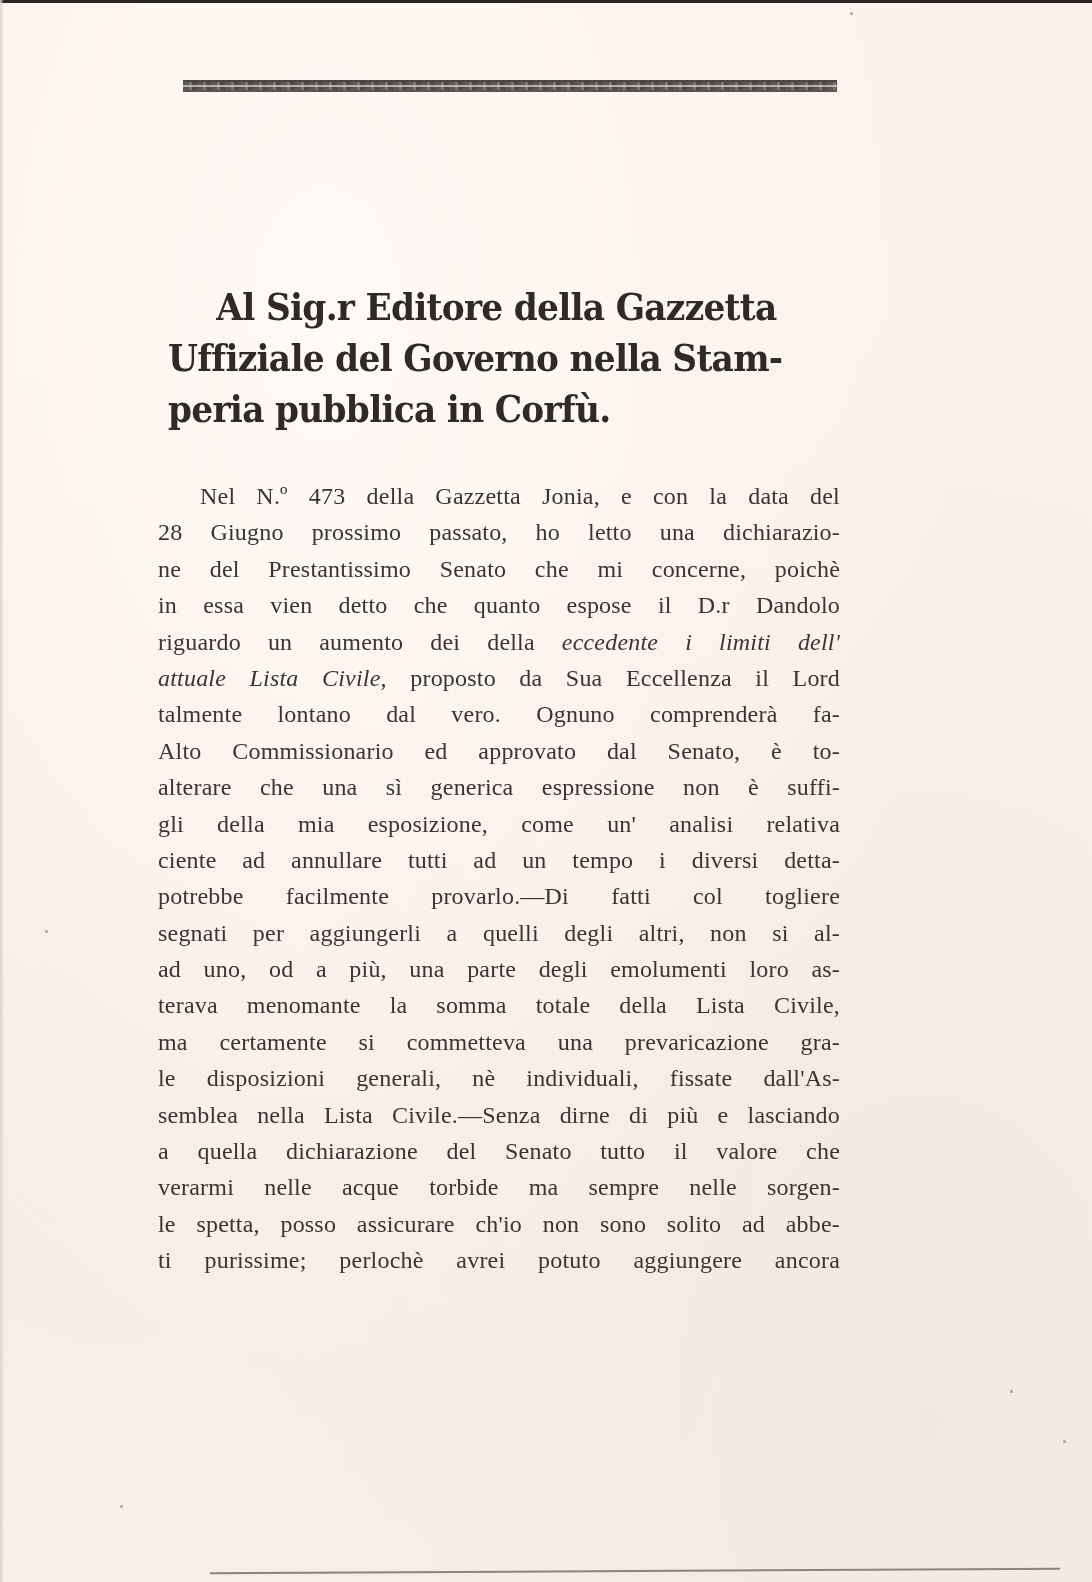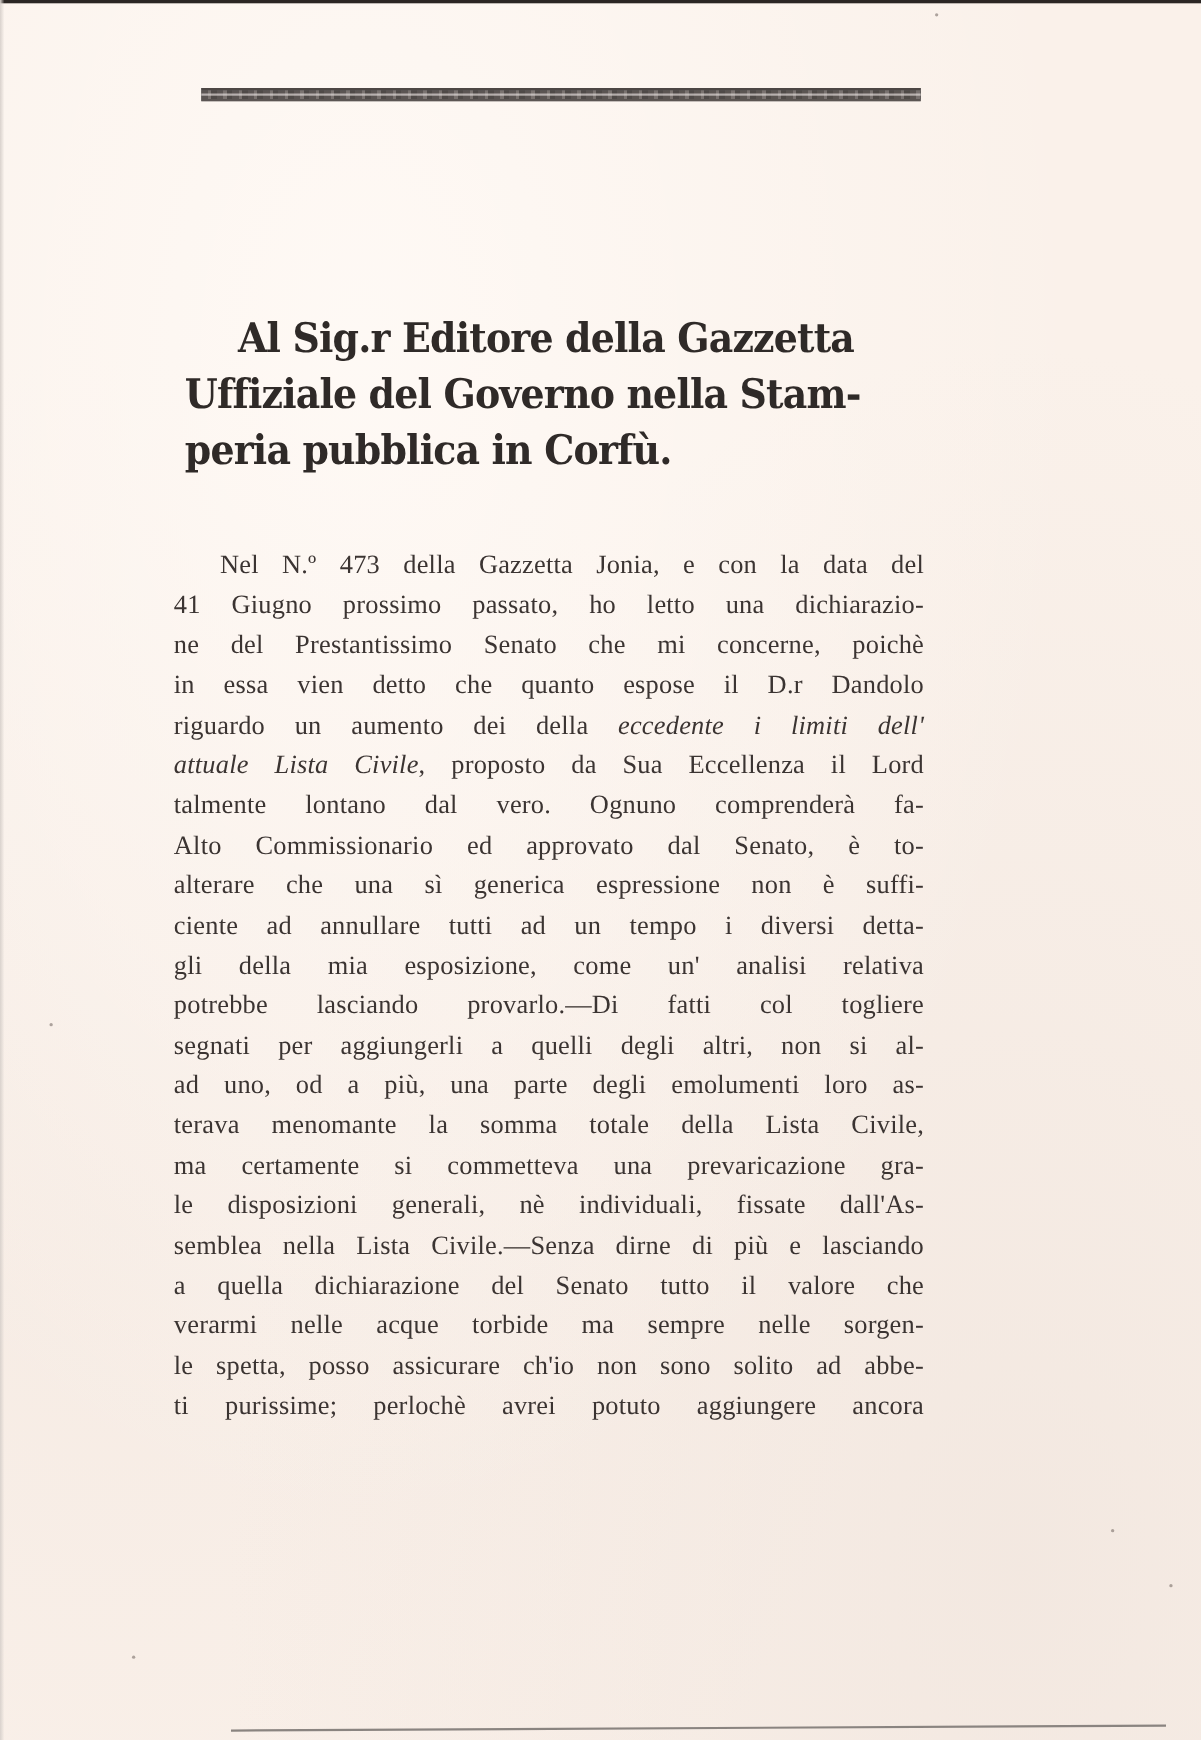--- a/index.html
+++ b/index.html
@@ -79,21 +79,21 @@
   }
   .heading .hl {
     display: block;
     white-space: nowrap;
   }
   .heading .hl.first {
     padding-left: 52px;
   }
   .body-text {
     position: absolute;
-    left: 158px; top: 496px;
+    left: 158px; top: 478px;
     width: 682px;
     font-family: "Liberation Serif", "DejaVu Serif", serif;
     font-size: 24px;
     line-height: 36.4px;
     color: #3b3432;
     letter-spacing: 0.2px;
   }
   .line {
     display: block;
     white-space: nowrap;
@@ -126,31 +126,31 @@
   <div class="rule"></div>
 
   <h1 class="heading">
     <span class="hl first">Al Sig.r Editore della Gazzetta</span>
     <span class="hl">Uffiziale del Governo nella Stam-</span>
     <span class="hl">peria pubblica in Corfù.</span>
   </h1>
 
   <div class="body-text" id="body-text">
       <span class="line indent"><span>Nel N.º 473 della Gazzetta Jonia, e con la data del</span></span>
-      <span class="line"><span>41 Giugno prossimo passato, ho letto una dichiarazio-</span></span>
+      <span class="line"><span>28 Giugno prossimo passato, ho letto una dichiarazio-</span></span>
       <span class="line"><span>ne del Prestantissimo Senato che mi concerne, poichè</span></span>
       <span class="line"><span>in essa vien detto che quanto espose il D.r Dandolo</span></span>
       <span class="line"><span>riguardo un aumento dei della </span><span class="it">eccedente i limiti dell'</span></span>
       <span class="line"><span class="it">attuale Lista Civile</span><span>, proposto da Sua Eccellenza il Lord</span></span>
       <span class="line"><span>talmente lontano dal vero. Ognuno comprenderà fa-</span></span>
       <span class="line"><span>Alto Commissionario ed approvato dal Senato, è to-</span></span>
       <span class="line"><span>alterare che una sì generica espressione non è suffi-</span></span>
+      <span class="line"><span>gli della mia esposizione, come un' analisi relativa</span></span>
       <span class="line"><span>ciente ad annullare tutti ad un tempo i diversi detta-</span></span>
-      <span class="line"><span>gli della mia esposizione, come un' analisi relativa</span></span>
-      <span class="line"><span>potrebbe lasciando provarlo.—Di fatti col togliere</span></span>
+      <span class="line"><span>potrebbe facilmente provarlo.—Di fatti col togliere</span></span>
       <span class="line"><span>segnati per aggiungerli a quelli degli altri, non si al-</span></span>
       <span class="line"><span>ad uno, od a più, una parte degli emolumenti loro as-</span></span>
       <span class="line"><span>terava menomante la somma totale della Lista Civile,</span></span>
       <span class="line"><span>ma certamente si commetteva una prevaricazione gra-</span></span>
       <span class="line"><span>le disposizioni generali, nè individuali, fissate dall'As-</span></span>
       <span class="line"><span>semblea nella Lista Civile.—Senza dirne di più e lasciando</span></span>
       <span class="line"><span>a quella dichiarazione del Senato tutto il valore che</span></span>
       <span class="line"><span>verarmi nelle acque torbide ma sempre nelle sorgen-</span></span>
       <span class="line"><span>le spetta, posso assicurare ch'io non sono solito ad abbe-</span></span>
       <span class="line"><span>ti purissime; perlochè avrei potuto aggiungere ancora</span></span>

